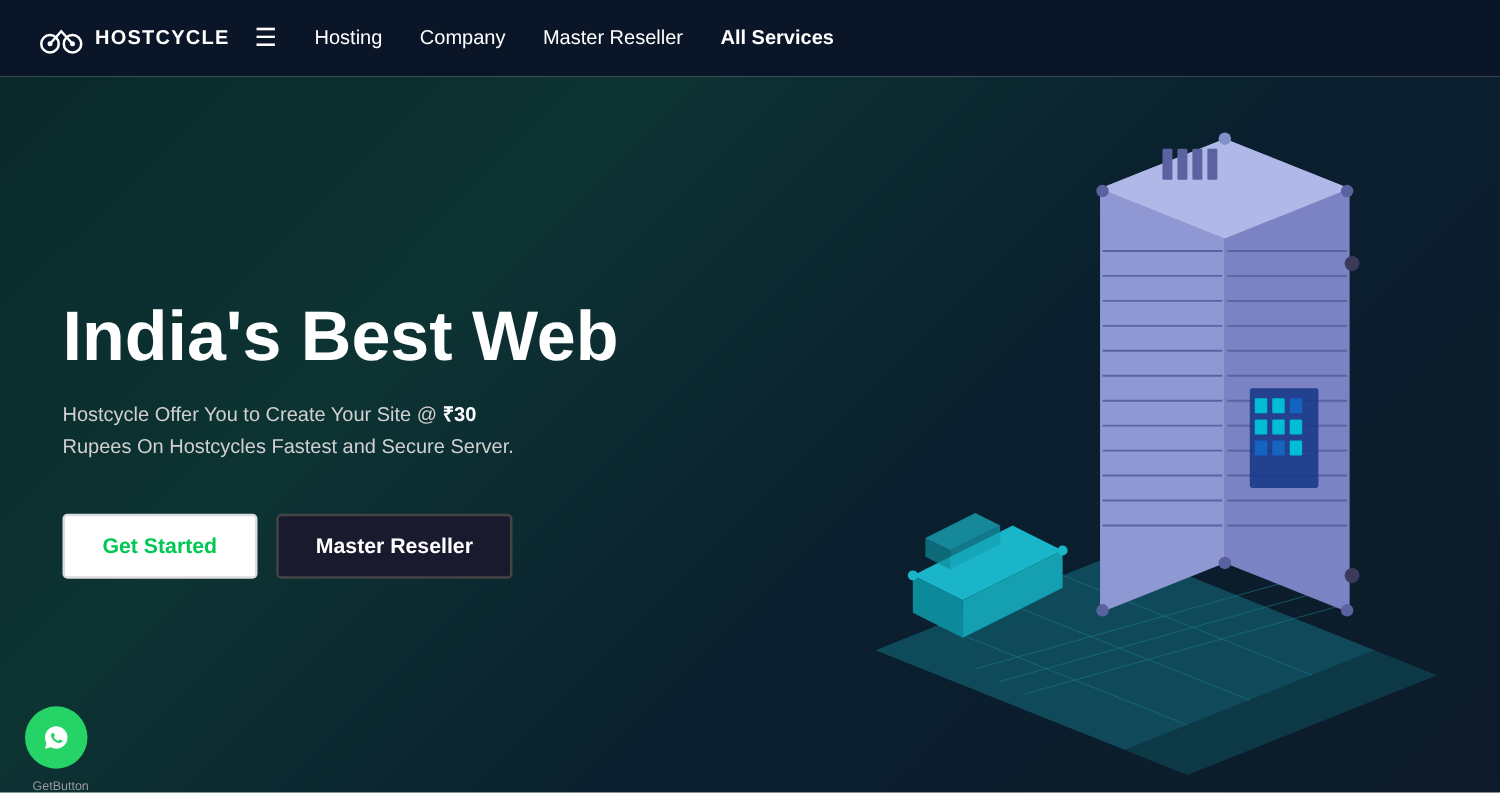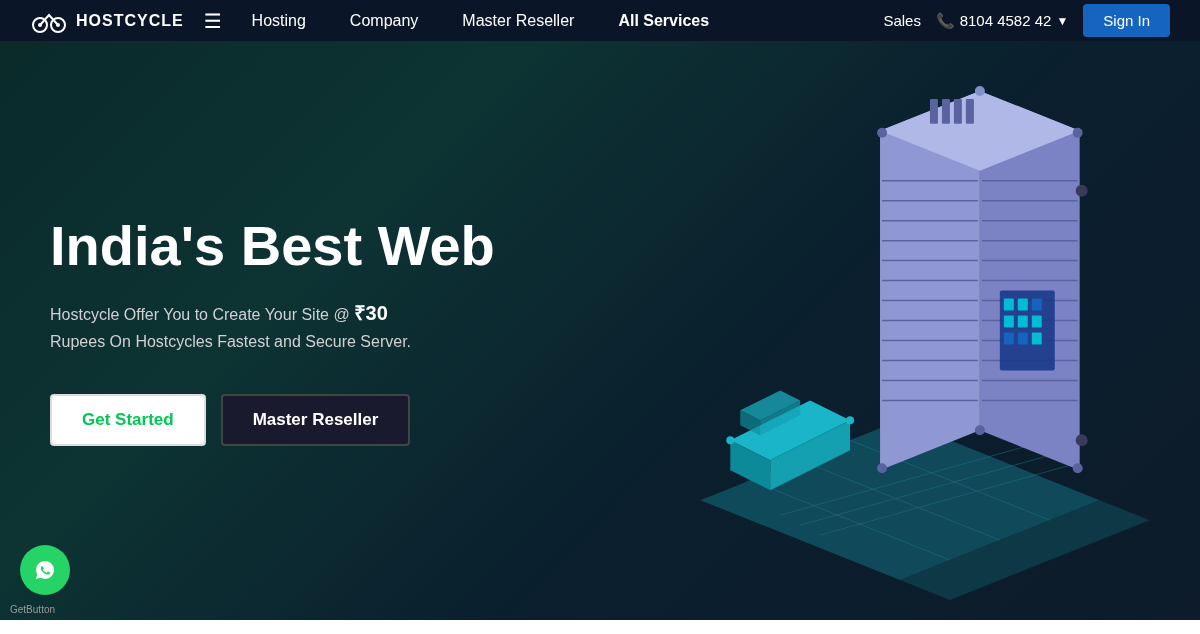--- a/index.html
+++ b/index.html
@@ -10,21 +10,21 @@
       height: 634px;
       overflow: hidden;
     }
 
     
     .navbar {
       background: #0a1628;
       display: flex;
       align-items: center;
       padding: 0 30px;
-      height: 41px;
+      height: 61px;
       position: relative;
       z-index: 10;
     }
 
     .nav-logo {
       display: flex;
       align-items: center;
       gap: 8px;
       margin-right: 20px;
     }
@@ -37,21 +37,21 @@
     .nav-hamburger {
       color: white;
       font-size: 20px;
       margin-right: 30px;
       cursor: pointer;
     }
 
     .nav-links {
       display: flex;
       align-items: center;
-      gap: 44px;
+      gap: 30px;
       flex: 1;
     }
 
     .nav-link {
       color: white;
       text-decoration: none;
       font-size: 16px;
       cursor: pointer;
     }
 
@@ -122,21 +122,21 @@
 
     .hero-subtitle {
       font-size: 16px;
       color: #d0d0d0;
       line-height: 1.6;
       margin-bottom: 40px;
     }
 
     .hero-subtitle strong {
       color: white;
-      font-size: 20px;
+      font-size: 16px;
     }
 
     .hero-buttons {
       display: flex;
       gap: 15px;
       align-items: center;
     }
 
     .btn-get-started {
       background: white;
@@ -182,21 +182,21 @@
       display: flex;
       align-items: center;
       justify-content: center;
       cursor: pointer;
       z-index: 10;
     }
 
     .getchat-label {
       position: absolute;
       bottom: 5px;
-      left: 10px;
+      left: 26px;
       color: #999;
       font-size: 10px;
     }
 
     
     .server-svg {
       width: 100%;
       height: 100%;
     }
   </style>
@@ -217,29 +217,20 @@
 
   <span class="nav-hamburger">☰</span>
 
   <div class="nav-links">
     <a class="nav-link">Hosting</a>
     <a class="nav-link">Company</a>
     <a class="nav-link">Master Reseller</a>
     <a class="nav-link all-services">All Services</a>
   </div>
 
-  <div class="nav-right">
-    <span class="nav-sales">Sales</span>
-    <span class="nav-phone">
-      <span>📞</span>
-      <span>8104 4582 42</span>
-      <span class="nav-phone-dropdown">▼</span>
-    </span>
-    <button class="btn-signin">Sign In</button>
-  </div>
 </nav>
 
 <section class="hero">
 
   <div class="hero-illustration">
     <svg class="server-svg" viewBox="0 0 600 580" xmlns="http://www.w3.org/2000/svg">
 
       <g transform="translate(50, 320)">
 
         <polygon points="250,220 450,140 500,160 300,240" fill="#0d3d4a" opacity="0.9"></polygon>

